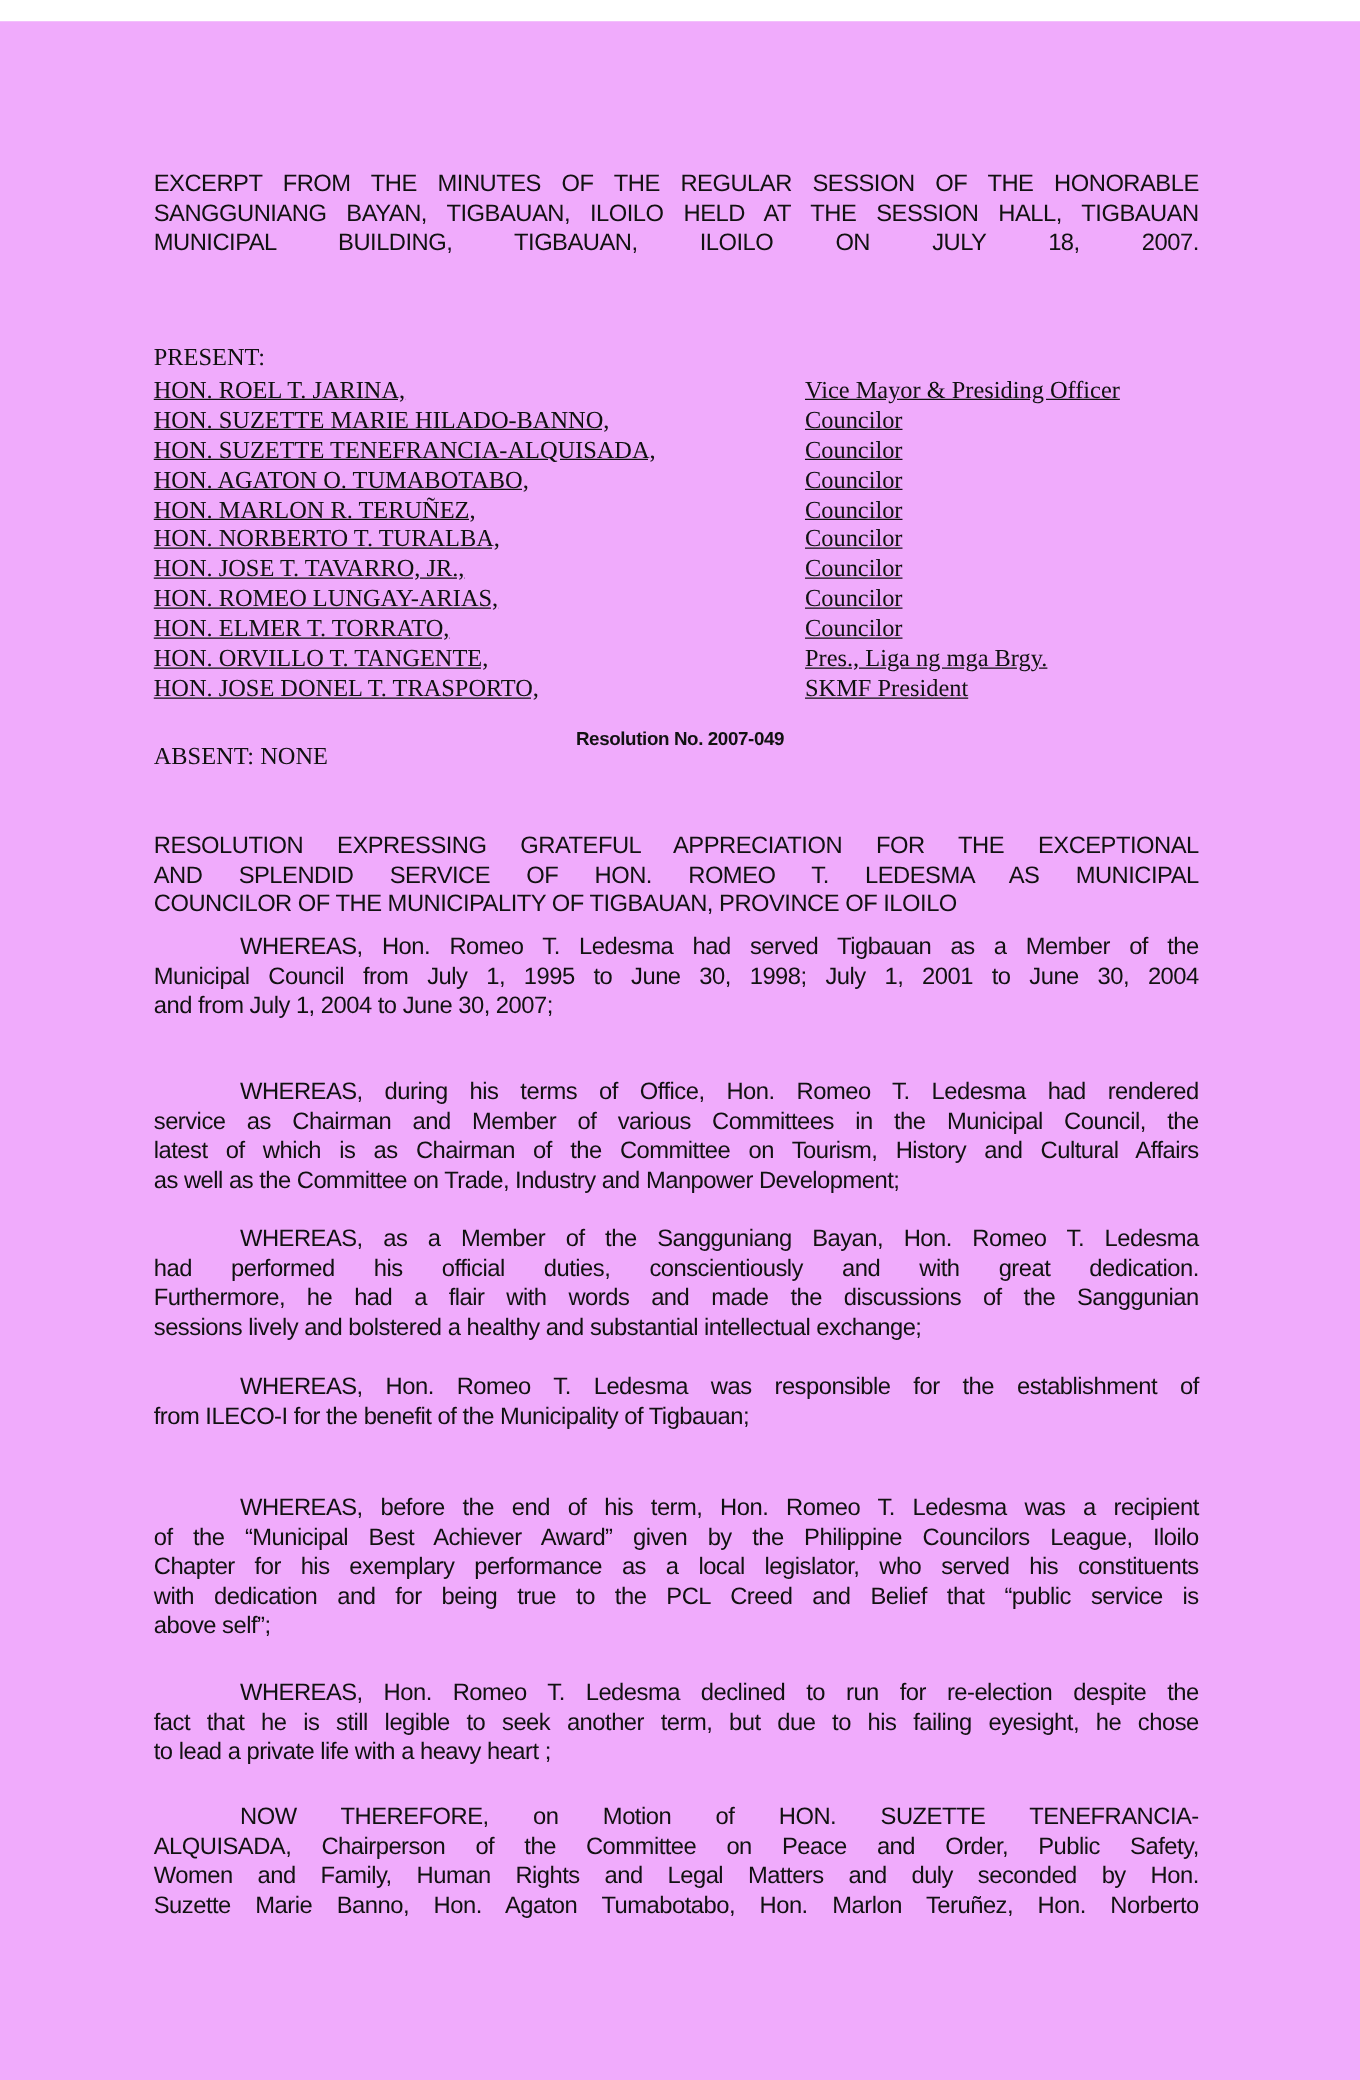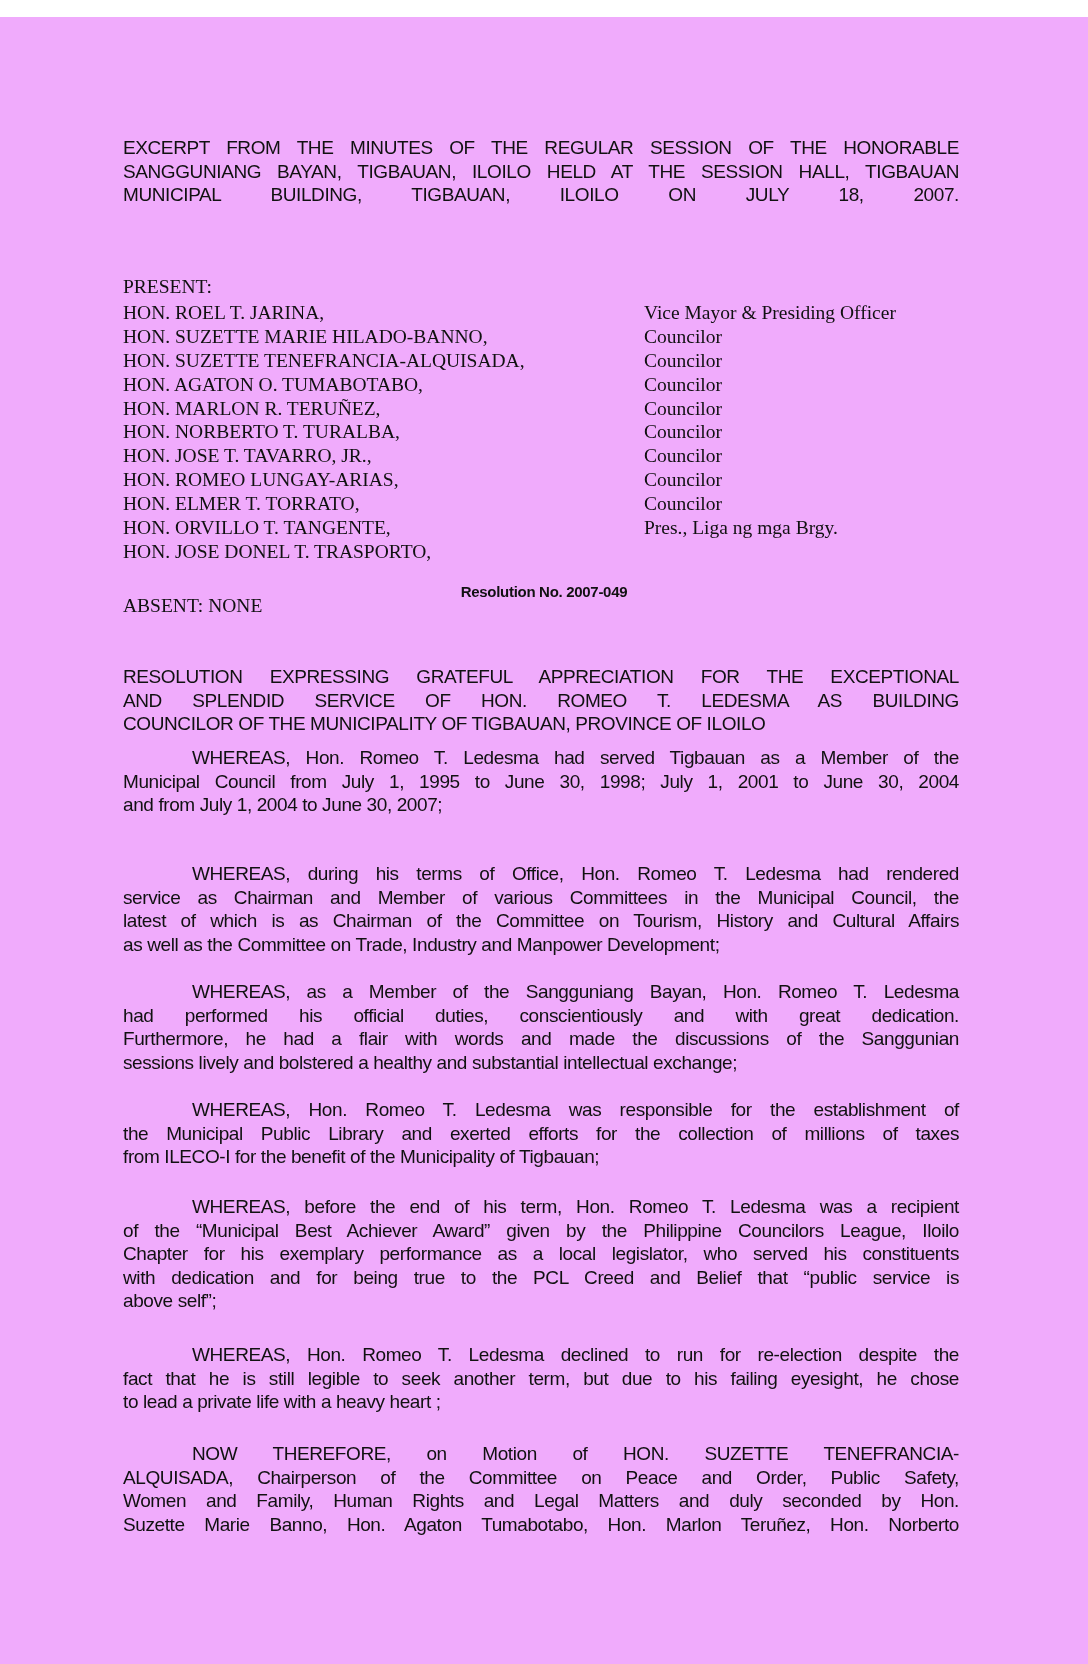--- a/index.html
+++ b/index.html
@@ -4,21 +4,21 @@
 <style>
   html, body { margin: 0; padding: 0; background: #ffffff; }
   body { width: 1088px; height: 1664px; position: relative; overflow: hidden; color: #111; }
   .page { position: absolute; left: 0; top: 17px; width: 1088px; height: 1664px; background: #f0abfc; }
   .sans { font-family: "Liberation Sans", sans-serif; font-size: 19px; letter-spacing: -0.4px; transform-origin: left top; }
   .serif { font-family: "Liberation Serif", serif; font-size: 19.5px; margin-top: 40px; }
   .block { position: absolute; left: 123px; width: 836px; }
   .header { top: 119px; line-height: 23.5px; text-align: justify; text-align-last: justify; }
   .present-label { top: 219px; }
   .attendees { position: absolute; left: 123px; top: 244px; width: 836px; }
-  .att-row { display: flex; height: 23.9px; line-height: 23.9px; }
+  .att-row { display: flex; height: 23.9px; line-height: 23.9px; text-decoration: underline; }
   .att-name { width: 521px; }
   .att-role { flex: 1; }
   .absent { top: 538px; }
   .res-no { position: absolute; top: 566px; left: 0; width: 1088px; text-align: center; font-family: "Liberation Sans", sans-serif; font-weight: bold; font-size: 15px; letter-spacing: -0.3px; }
   .title { top: 648px; line-height: 23.5px; }
   .para { line-height: 23.5px; text-align: justify; }
   .jl { display: block; text-align: justify; text-align-last: justify; }
   .ll { display: block; text-align: left; }
 </style>
 </head>
@@ -70,30 +70,31 @@
     <div class="att-row">
         <span class="att-name">HON. ELMER T. TORRATO,</span>
         <span class="att-role">Councilor</span>
       </div>
     <div class="att-row">
         <span class="att-name">HON. ORVILLO T. TANGENTE,</span>
         <span class="att-role">Pres., Liga ng mga Brgy.</span>
       </div>
     <div class="att-row">
         <span class="att-name">HON. JOSE DONEL T. TRASPORTO,</span>
+        <span class="att-role">SKMF President</span>
       </div>
   </div>
 
   <div class="block serif absent">ABSENT:  NONE</div>
 
   <div class="res-no">Resolution No. 2007-049</div>
 
   <div class="block sans title">
     <span class="jl">RESOLUTION EXPRESSING GRATEFUL APPRECIATION FOR THE EXCEPTIONAL</span>
-    <span class="jl">AND SPLENDID SERVICE OF HON. ROMEO T. LEDESMA AS BUILDING</span>
+    <span class="jl">AND SPLENDID SERVICE OF HON. ROMEO T. LEDESMA AS MUNICIPAL</span>
     <span class="ll">COUNCILOR OF THE MUNICIPALITY OF TIGBAUAN, PROVINCE OF ILOILO</span>
   </div>
 
   <div class="block sans para" style="top:729px">
     <span class="jl" style="padding-left:69px">WHEREAS, Hon. Romeo T. Ledesma had served Tigbauan as a Member of the</span>
     <span class="jl">Municipal Council from July 1, 1995 to June 30, 1998; July 1, 2001 to June 30, 2004</span>
     <span class="ll">and from July 1, 2004 to June 30, 2007;</span>
   </div>
 
   <div class="block sans para" style="top:845px">
@@ -105,21 +106,20 @@
 
   <div class="block sans para" style="top:963px">
     <span class="jl" style="padding-left:69px">WHEREAS, as a Member of the Sangguniang Bayan, Hon. Romeo T. Ledesma</span>
     <span class="jl">had performed his official duties, conscientiously and with great dedication.</span>
     <span class="jl">Furthermore, he had a flair with words and made the discussions of the Sanggunian</span>
     <span class="ll">sessions lively and bolstered a healthy and substantial intellectual exchange;</span>
   </div>
 
   <div class="block sans para" style="top:1081px">
     <span class="jl" style="padding-left:69px">WHEREAS, Hon. Romeo T. Ledesma was responsible for the establishment of</span>
-    <span class="jl">the Municipal Public Library and exerted efforts for the collection of millions of taxes</span>
     <span class="ll">from ILECO-I for the benefit of the Municipality of Tigbauan;</span>
   </div>
 
   <div class="block sans para" style="top:1178px">
     <span class="jl" style="padding-left:69px">WHEREAS, before the end of his term, Hon. Romeo T. Ledesma was a recipient</span>
     <span class="jl">of the “Municipal Best Achiever Award” given by the Philippine Councilors League, Iloilo</span>
     <span class="jl">Chapter for his exemplary performance as a local legislator, who served his constituents</span>
     <span class="jl">with dedication and for being true to the PCL Creed and Belief that “public service is</span>
     <span class="ll">above self”;</span>
   </div>

